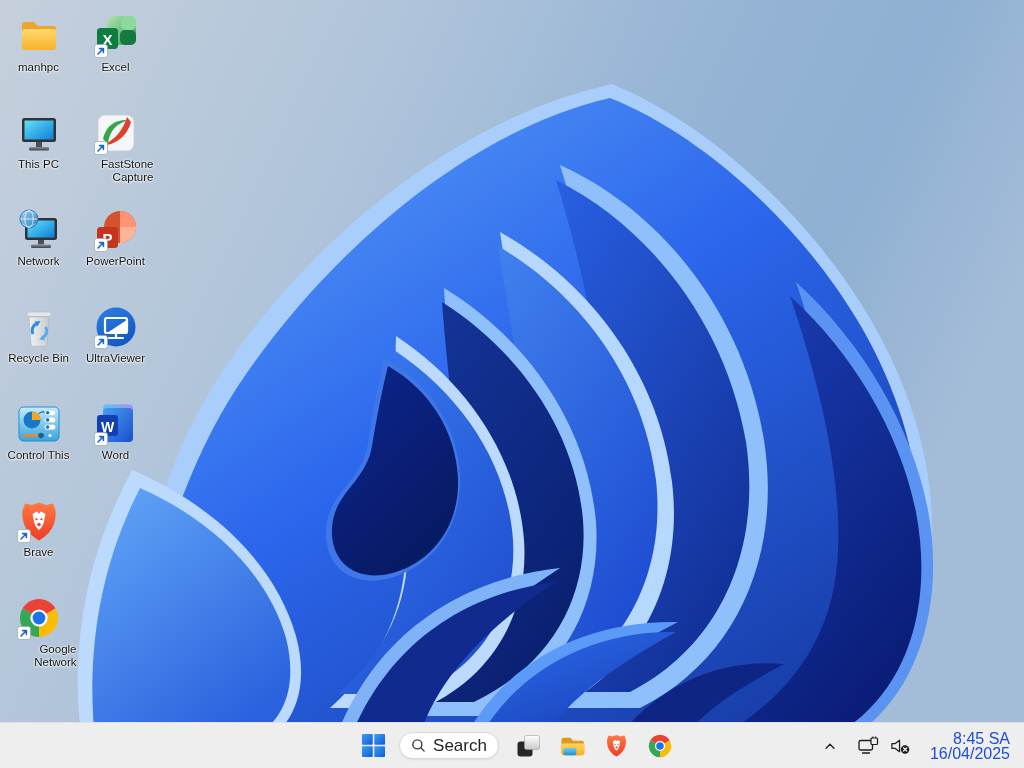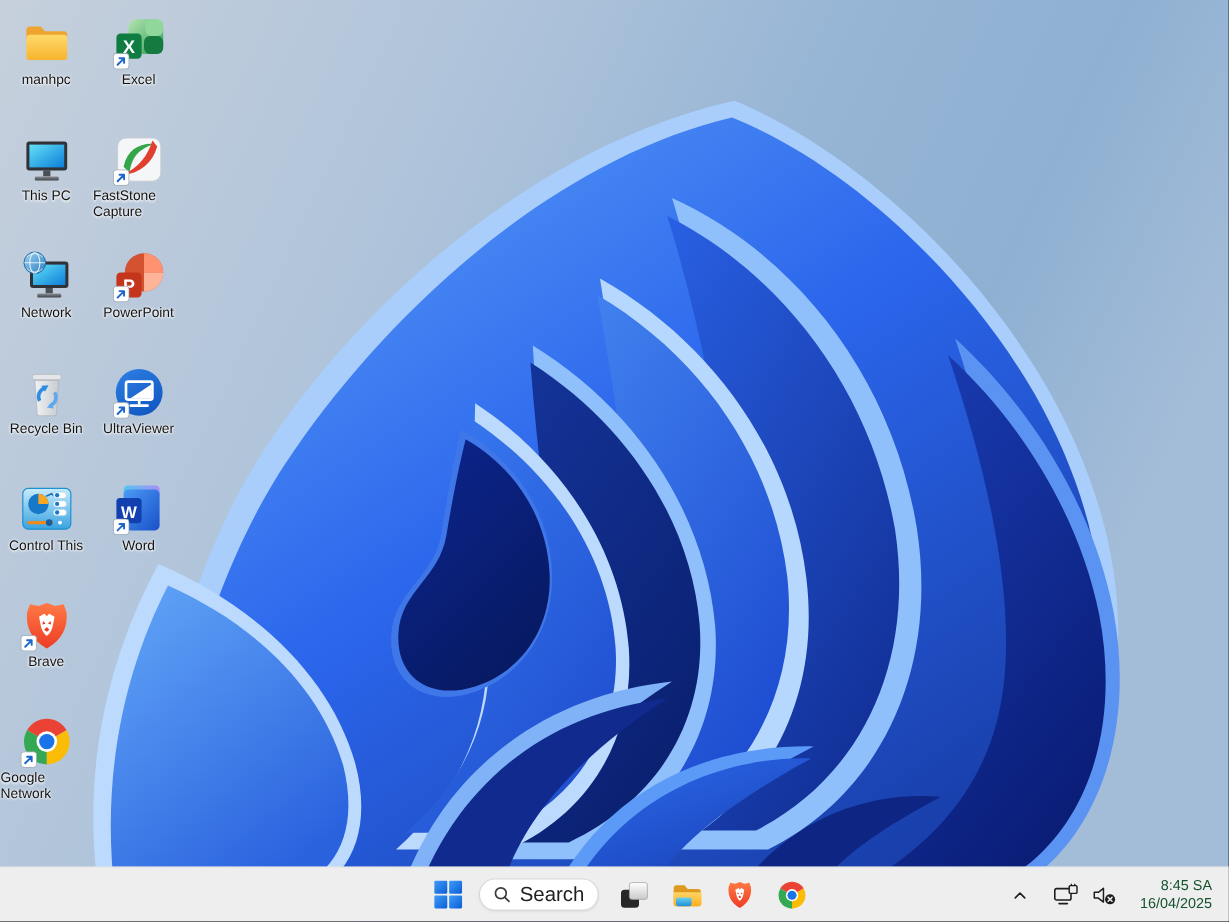--- a/index.html
+++ b/index.html
@@ -6,38 +6,38 @@
   *{box-sizing:border-box;}
   .screen{position:relative;width:1024px;height:768px;overflow:hidden;
           font-family:"Liberation Sans","DejaVu Sans",sans-serif;-webkit-font-smoothing:antialiased;}
   .wallpaper{position:absolute;inset:0;}
   
   .icons{position:absolute;top:13px;left:0;display:grid;grid-auto-flow:column;
          grid-template-rows:repeat(7,97px);grid-template-columns:77px 77px;}
   .dicon{width:77px;display:flex;flex-direction:column;align-items:center;cursor:default;}
   .dicon .ic{position:relative;width:46px;height:46px;display:flex;align-items:center;justify-content:center;}
   .dicon .sc{position:absolute;left:1px;bottom:1px;width:14px;height:14px;}
-  .dicon .lbl{margin-top:2px;font-size:11.5px;line-height:13px;text-align:left;color:#111;
+  .dicon .lbl{margin-top:2px;font-size:11.5px;line-height:13px;text-align:right;color:#111;
               max-width:76px;
               text-shadow:0 0 3px rgba(255,255,255,.95),0 0 1px rgba(255,255,255,.9),0 1px 2px rgba(255,255,255,.8);}
   
   .taskbar{position:absolute;left:0;right:0;bottom:0;height:46px;background:#eeeeee;
            border-top:1px solid rgba(0,0,0,.05);}
   .tb-center{position:absolute;left:356px;top:0;height:100%;display:flex;align-items:center;gap:4px;}
   .tb-btn{width:40px;height:40px;border-radius:6px;display:flex;align-items:center;justify-content:center;}
   .start{width:34px;}
   .search-pill{width:100px;height:27px;margin:0 5px;border-radius:14px;background:#ffffff;
                border:1px solid #d9d9d9;box-shadow:0 1px 2px rgba(0,0,0,.07);
                display:flex;align-items:center;justify-content:center;gap:7px;}
   .search-pill span{font-size:17px;color:#1f1f1f;}
   .tb-right{position:absolute;right:6px;top:0;height:100%;display:flex;align-items:center;}
   .chev{width:26px;height:32px;display:flex;align-items:center;justify-content:center;border-radius:4px;}
   .sysicons{display:flex;align-items:center;gap:9px;height:34px;padding:0 7px;border-radius:5px;margin-left:8px;}
   .clock{margin-left:8px;padding:2px 8px 2px 4px;text-align:right;border-radius:5px;}
-  .clock div{font-size:12px;line-height:15px;color:#14532d;white-space:nowrap;text-align:right;}
+  .clock div{font-size:16px;line-height:15px;color:#1d4ed8;white-space:nowrap;text-align:right;}
 </style>
 </head>
 <body>
 
 <div class="screen">
 
   <svg class="wallpaper" viewBox="0 0 1024 768" preserveAspectRatio="none" aria-hidden="true">
     <defs>
       <linearGradient id="gBG" x1="0" y1="0" x2="1" y2="0.35">
         <stop offset="0" stop-color="#c6d0dc"></stop>

